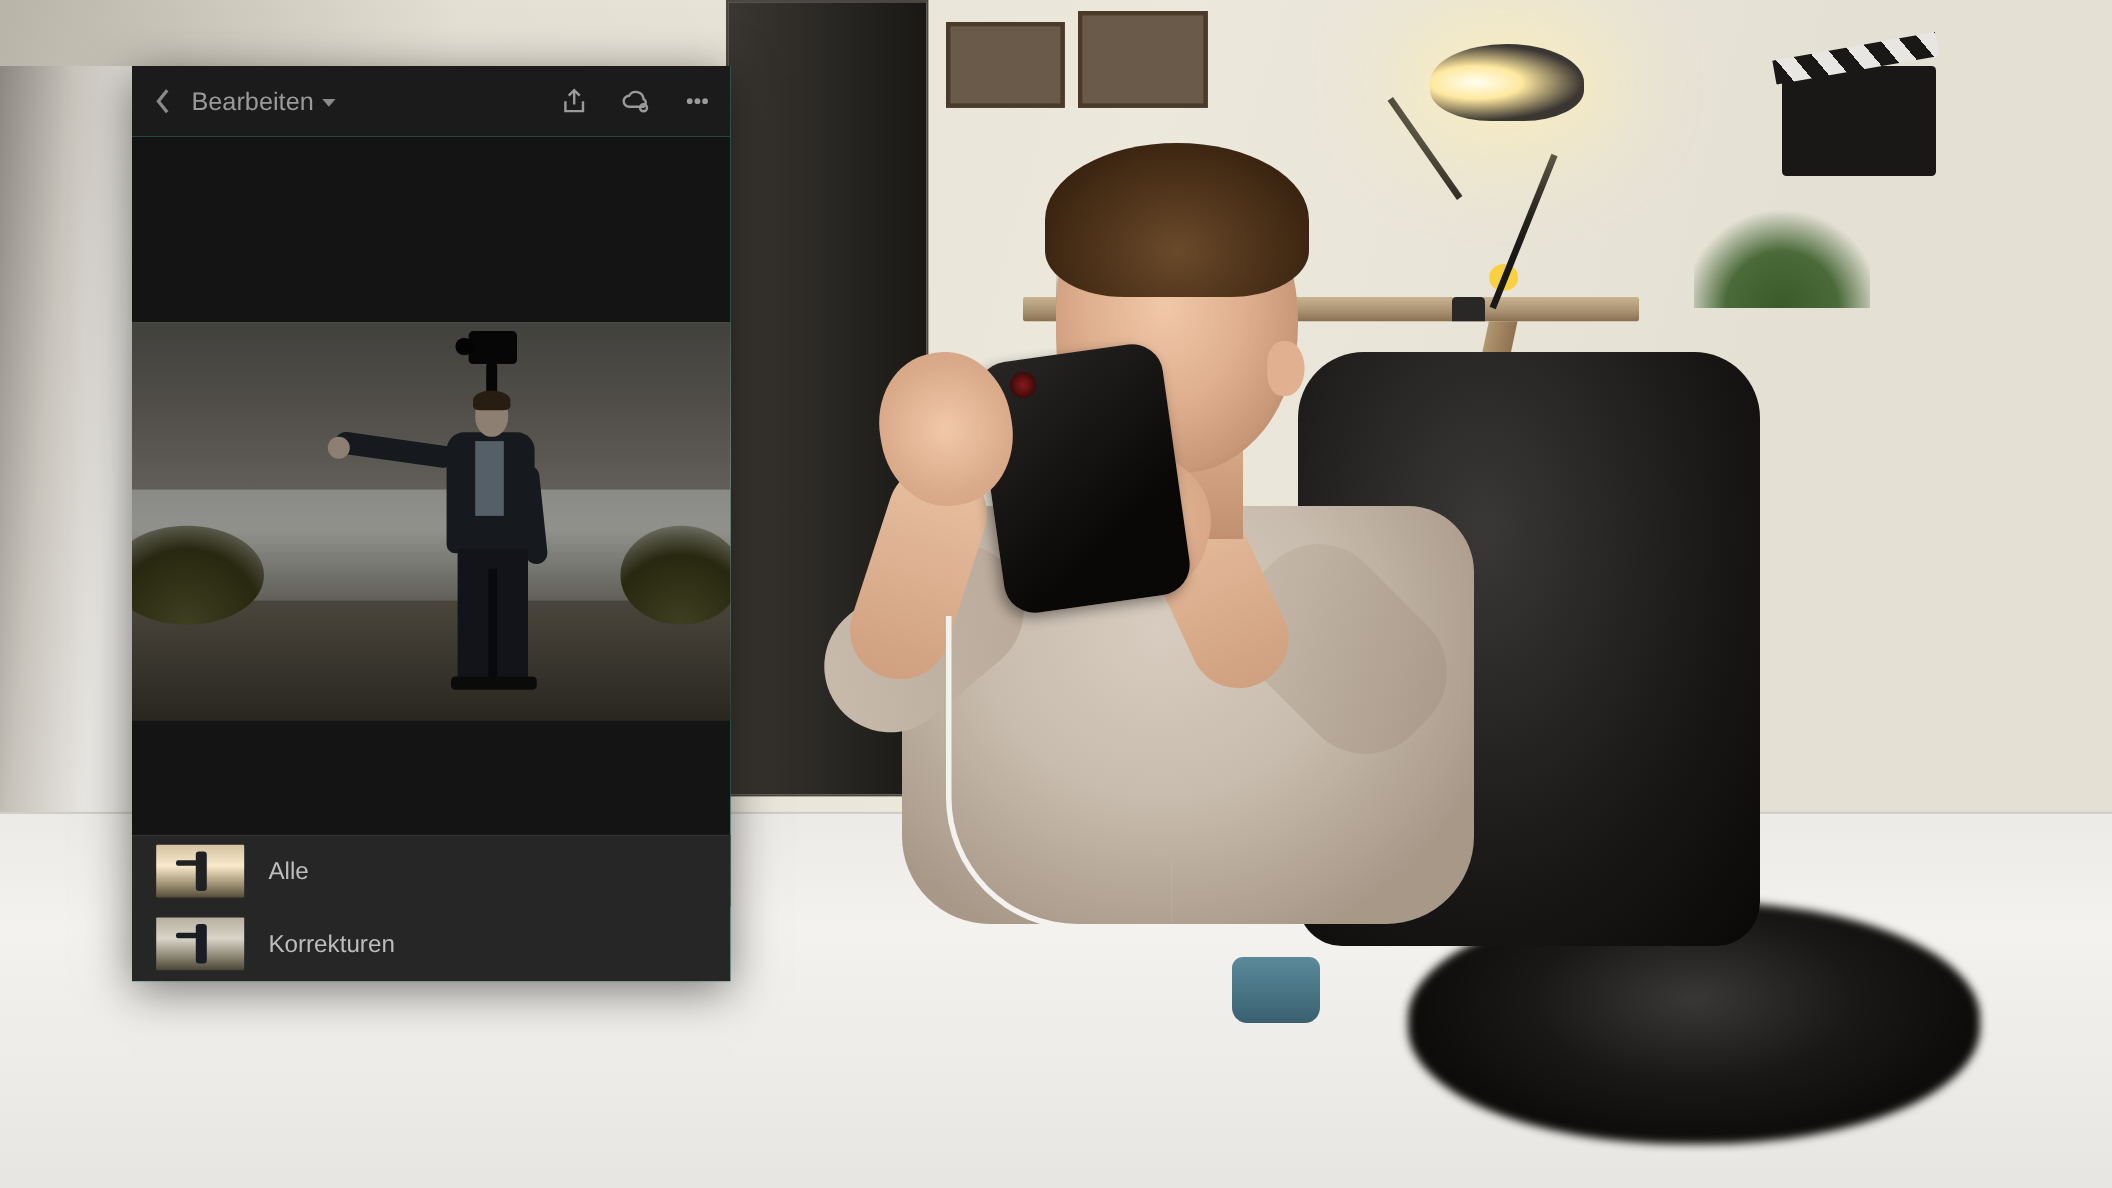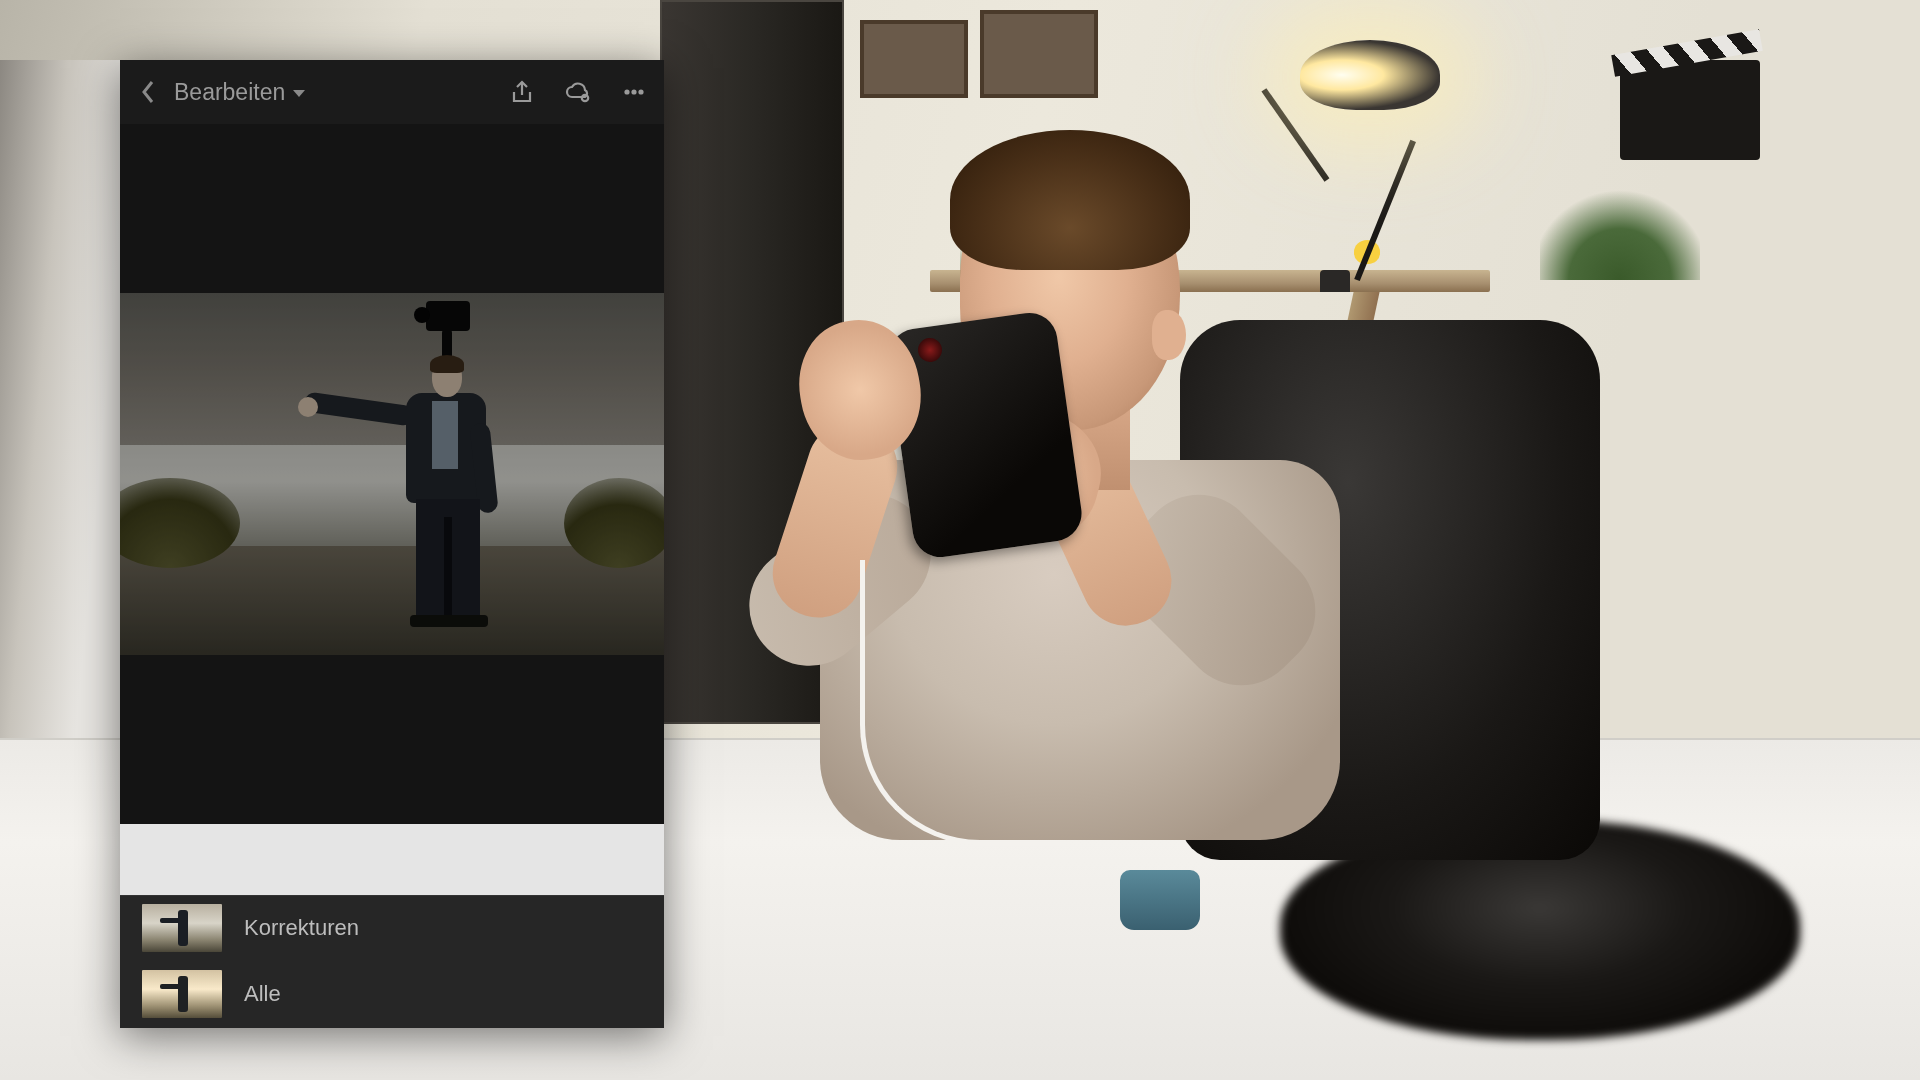--- a/index.html
+++ b/index.html
@@ -43,21 +43,21 @@
 .hand-l{position:absolute;left:100px;top:200px;width:120px;height:140px;background:radial-gradient(circle at 50% 50%,#f0c8a8 0%,#d8a888 70%);border-radius:48%;transform:rotate(-10deg)}
 .arm-r{position:absolute;left:420px;top:400px;width:200px;height:140px;background:linear-gradient(60deg,#c8bcae 0%,#a89888 100%);border-radius:60px;transform:rotate(45deg)}
 .forearm-r{position:absolute;left:360px;top:320px;width:90px;height:190px;background:linear-gradient(180deg,#e8c0a0 0%,#d0a080 100%);border-radius:44px;transform:rotate(-25deg)}
 .hand-r{position:absolute;left:260px;top:290px;width:140px;height:130px;background:radial-gradient(circle at 50% 50%,#f0c8a8 0%,#d8a888 70%);border-radius:46%;transform:rotate(15deg)}
 .phone-body{position:absolute;left:200px;top:200px;width:170px;height:230px;background:linear-gradient(145deg,#2a2826 0%,#0a0806 70%);border-radius:28px;transform:rotate(-8deg);box-shadow:-4px 4px 12px rgba(0,0,0,.4)}
 .phone-cam{position:absolute;left:218px;top:218px;width:24px;height:24px;background:radial-gradient(circle,#8a1a1a 0%,#3a0a0a 70%);border-radius:50%;transform:rotate(-8deg)}
 .camera-blob{position:absolute;right:120px;bottom:40px;width:520px;height:220px;background:radial-gradient(ellipse at 50% 40%,#3a3836 0%,#1a1816 40%,#0a0806 80%);border-radius:48%;filter:blur(4px)}
 .mug{position:absolute;right:720px;bottom:150px;width:80px;height:60px;background:linear-gradient(180deg,#5a8a9a 0%,#3a6070 100%);border-radius:10px 10px 14px 14px}
 
 
-.app{position:absolute;left:120px;top:60px;width:544px;height:968px;background:#e5e5e5;box-shadow:0 8px 40px rgba(0,0,0,.5);color:#bdbdbd;font-size:21px}
+.app{position:absolute;left:120px;top:60px;width:544px;height:832px;background:#5eead4;box-shadow:0 8px 40px rgba(0,0,0,.5);color:#bdbdbd;font-size:21px}
 .app-topbar{height:64px;display:flex;align-items:center;gap:8px;padding:0 10px;background:#1b1b1b}
 .back-chev{width:36px;height:36px;display:flex;align-items:center;justify-content:center}
 .back-chev svg{width:16px;height:24px;stroke:#8a8a8a;fill:none;stroke-width:3}
 .mode{display:flex;align-items:center;gap:8px;color:#9a9a9a;font-size:23px;font-weight:400}
 .mode .caret{width:0;height:0;border-left:6px solid transparent;border-right:6px solid transparent;border-top:7px solid #8a8a8a;margin-top:3px}
 .spacer{flex:1}
 .ico{width:40px;height:40px;margin-left:8px;display:flex;align-items:center;justify-content:center}
 .ico svg{width:26px;height:26px;stroke:#9a9a9a;fill:none;stroke-width:2.2}
 .ico.more svg circle{fill:#9a9a9a;stroke:none}
 .canvas{height:700px;background:#141414;display:flex;align-items:center;justify-content:center}
@@ -202,21 +202,21 @@
         <div class="s-head"></div>
           <div class="s-hair"></div>
         <div class="s-legs"></div>
         <div class="s-feet"></div>
       </div>
     </div>
   </div>
 
   <div class="sheet">
     <div class="sheet-item">
+      <div class="thumb warm"></div>
+      <div class="sheet-label">Alle</div>
+    </div>
+    <div class="sheet-item">
       <div class="thumb"></div>
       <div class="sheet-label">Korrekturen</div>
     </div>
-    <div class="sheet-item">
-      <div class="thumb warm"></div>
-      <div class="sheet-label">Alle</div>
-    </div>
   </div>
 </div>
 
 </body></html>

